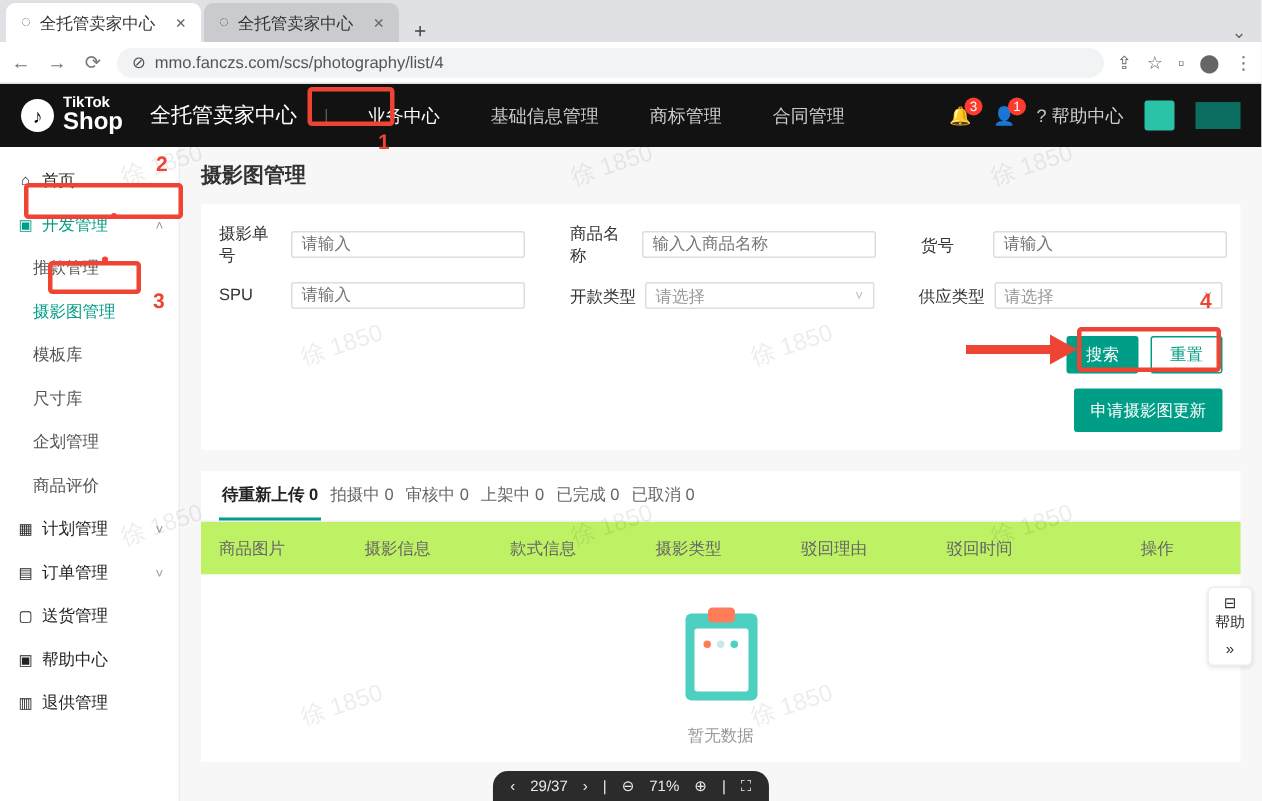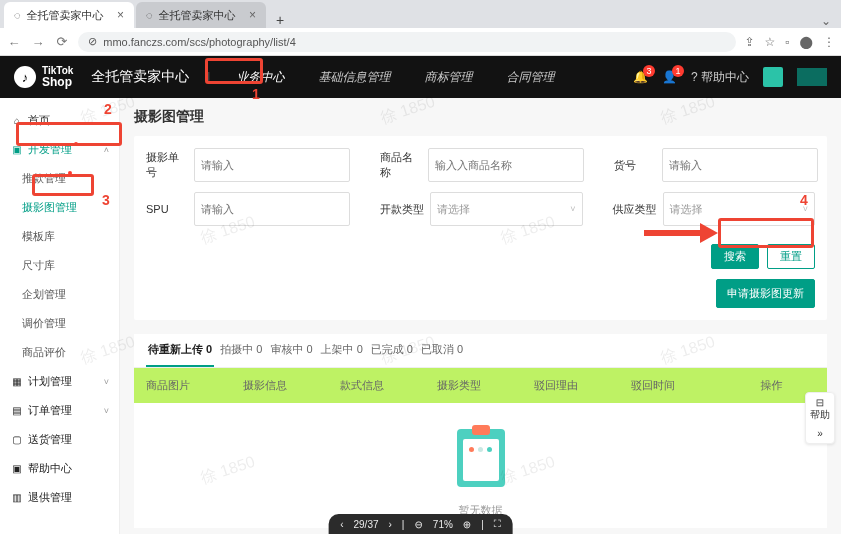--- a/index.html
+++ b/index.html
@@ -15,21 +15,21 @@
 
 .addr-bar { height: 28px; background: #fff; display: flex; align-items: center; padding: 0 6px; gap: 8px; border-bottom: 1px solid #ddd; }
 .nav-ico { color: #777; font-size: 13px; width: 16px; text-align: center; }
 .url-box { flex: 1; background: #f1f3f4; border-radius: 12px; height: 20px; display: flex; align-items: center; padding: 0 10px; font-size: 11px; color: #555; gap: 6px; }
 .ext-icons { display: flex; gap: 10px; color: #666; font-size: 12px; }
 
 
 .topbar { background: #121212; height: 42px; display: flex; align-items: center; color: #fff; padding: 0 14px; gap: 18px; font-size: 12px; }
 .logo { display: flex; align-items: center; gap: 6px; font-weight: bold; }
 .logo-icon { width: 22px; height: 22px; border-radius: 50%; background: #fff; color: #000; display: flex; align-items: center; justify-content: center; font-size: 13px; }
-.nav-item { color: #ccc; padding: 4px 8px; font-style: italic; }
+.nav-item { color: #ccc; padding: 4px 8px; }
 .nav-item.active { color: #fff; }
 .topbar-right { margin-left: auto; display: flex; align-items: center; gap: 14px; color: #ccc; }
 .badge-wrap { position: relative; }
 .badge { position: absolute; top: -5px; right: -7px; background: #ff3b30; color: #fff; border-radius: 50%; font-size: 9px; width: 12px; height: 12px; display: flex; align-items: center; justify-content: center; }
 .avatar { width: 20px; height: 20px; background: #2bc3a8; border-radius: 2px; }
 .green-box { width: 30px; height: 18px; background: #0b6d60; }
 
 
 .main { display: flex; height: calc(100% - 98px); }
 .sidebar { width: 120px; background: #fff; border-right: 1px solid #eee; padding-top: 8px; overflow-y: auto; }
@@ -40,21 +40,21 @@
 .side-item.active { color: #009e86; font-weight: 500; }
 .red-dot::after { content: ""; width: 4px; height: 4px; background: #ff3b30; border-radius: 50%; margin-left: 2px; display: inline-block; vertical-align: top; }
 
 .content { flex: 1; background: #f7f7f7; padding: 10px 14px; overflow-y: auto; position: relative; }
 .page-title { font-size: 14px; font-weight: 600; margin-bottom: 10px; }
 
 .filter-panel { background: #fff; padding: 12px; border-radius: 2px; }
 .filter-row { display: flex; gap: 30px; margin-bottom: 10px; }
 .fld { display: flex; align-items: center; gap: 6px; flex: 1; }
 .fld label { font-size: 11px; color: #333; min-width: 42px; }
-.fld input, .fld .select { flex: 1; height: 34px; border: 1px solid #ddd; border-radius: 2px; padding: 0 6px; font-size: 11px; color: #999; background: #fff; display: flex; align-items: center; justify-content: space-between; }
+.fld input, .fld .select { flex: 1; height: 18px; border: 1px solid #ddd; border-radius: 2px; padding: 0 6px; font-size: 11px; color: #999; background: #fff; display: flex; align-items: center; justify-content: space-between; }
 .fld .select .chev { font-size: 9px; color: #bbb; }
 
 .btn-row { display: flex; justify-content: flex-end; gap: 8px; margin-top: 18px; }
 .btn { padding: 4px 12px; font-size: 11px; border-radius: 2px; cursor: pointer; }
 .btn.primary { background: #009e86; color: #fff; border: 1px solid #009e86; }
 .btn.outline { background: #fff; color: #009e86; border: 1px solid #009e86; }
 .btn.apply { background: #009e86; color: #fff; border: 1px solid #009e86; padding: 6px 10px; }
 
 .tabs { display: flex; gap: 4px; margin-top: 14px; border-bottom: 1px solid #eee; background: #fff; padding: 0 12px; }
 .tabs .t { padding: 8px 2px; font-size: 11px; color: #666; cursor: pointer; }
@@ -126,21 +126,21 @@
     <span>⬤</span>
     <span>⋮</span>
   </div>
 </div>
 
 <div class="topbar">
   <div class="logo">
     <span class="logo-icon">♪</span>
     <span style="line-height:1">
       <span style="font-size:10px;display:block">TikTok</span>
-      <span style="font-size:12px;display:block">Shop</span>
+      <span style="font-size:16px;display:block">Shop</span>
     </span>
   </div>
   <div style="font-size:14px">全托管卖家中心</div>
   <span style="color:#555">|</span>
   <span class="nav-item active">业务中心</span>
   <span class="nav-item">基础信息管理</span>
   <span class="nav-item">商标管理</span>
   <span class="nav-item">合同管理</span>
   <div class="topbar-right">
     <span class="badge-wrap">
@@ -177,23 +177,20 @@
     <div class="side-item">
         <span>模板库</span>
       </div>
     <div class="side-item">
         <span>尺寸库</span>
       </div>
     <div class="side-item">
         <span>企划管理</span>
       </div>
     <div class="side-item">
-        <span>调价管理</span>
-      </div>
-    <div class="side-item">
         <span>商品评价</span>
       </div>
     <div class="side-item top">
         <span class="ico">▦</span>
         <span>计划管理</span>
         <span class="chev">˅</span>
       </div>
     <div class="side-item top">
         <span class="ico">▤</span>
         <span>订单管理</span>

